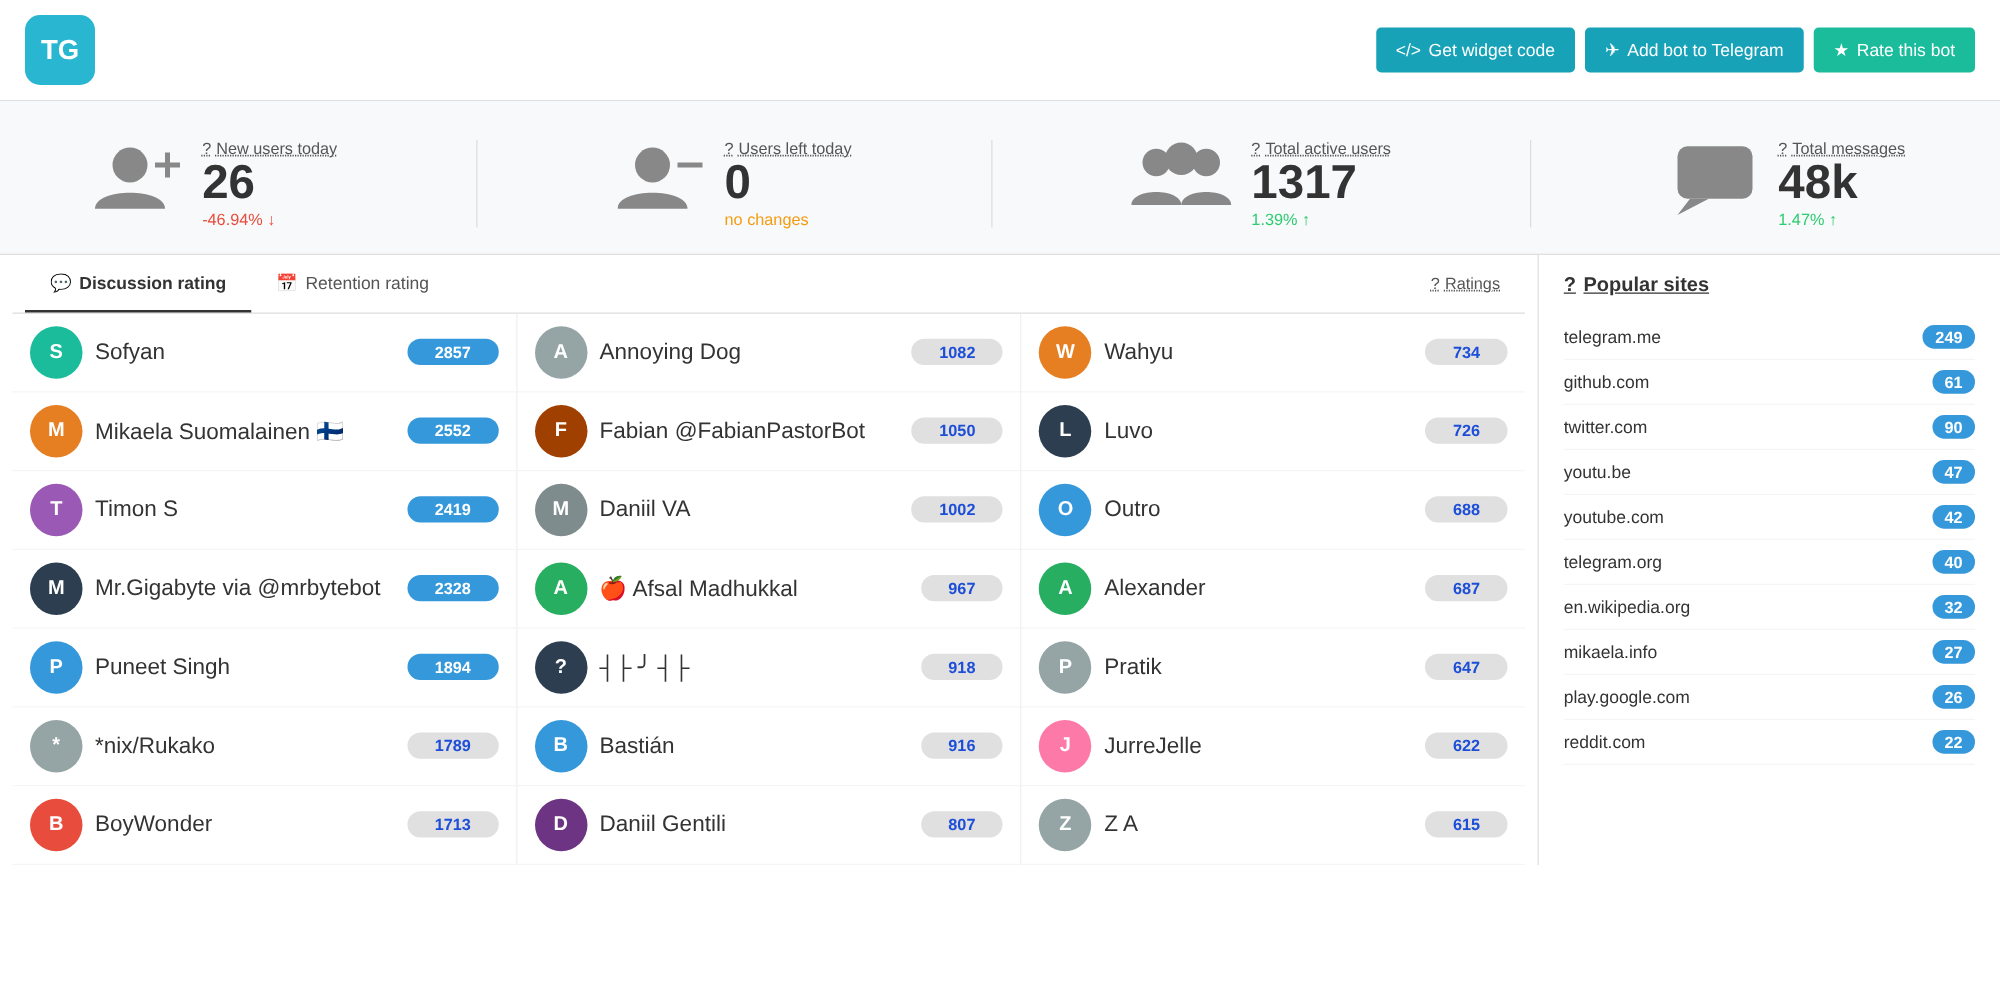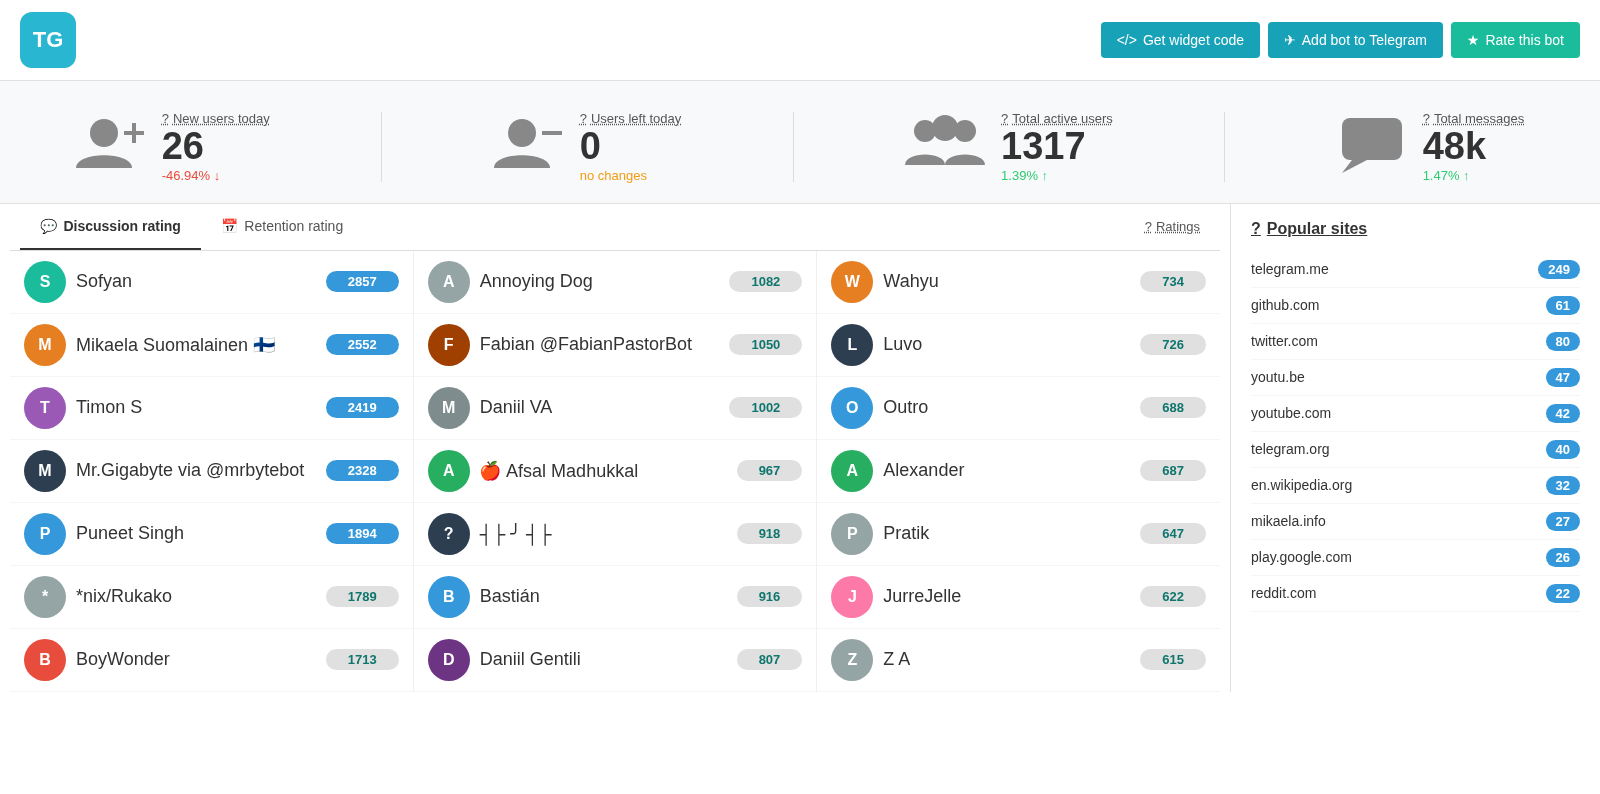--- a/index.html
+++ b/index.html
@@ -200,21 +200,21 @@
       font-size: 13px;
       font-weight: bold;
       flex-shrink: 0;
     }
     .score-blue {
       background: #3498db;
       color: #fff;
     }
     .score-gray {
       background: #e0e0e0;
-      color: #0f766e;
+      color: #1d4ed8;
     }
 
     
     .sidebar {
       width: 370px;
       padding: 16px 20px;
       border-left: 1px solid #e0e0e0;
     }
     .sidebar-title {
       font-size: 16px;
@@ -515,21 +515,21 @@
         <div class="site-row">
           <div class="site-name">telegram.me</div>
           <div class="site-count">249</div>
         </div>
         <div class="site-row">
           <div class="site-name">github.com</div>
           <div class="site-count">61</div>
         </div>
         <div class="site-row">
           <div class="site-name">twitter.com</div>
-          <div class="site-count">80</div>
+          <div class="site-count">90</div>
         </div>
         <div class="site-row">
           <div class="site-name">youtu.be</div>
           <div class="site-count">47</div>
         </div>
         <div class="site-row">
           <div class="site-name">youtube.com</div>
           <div class="site-count">42</div>
         </div>
         <div class="site-row">

